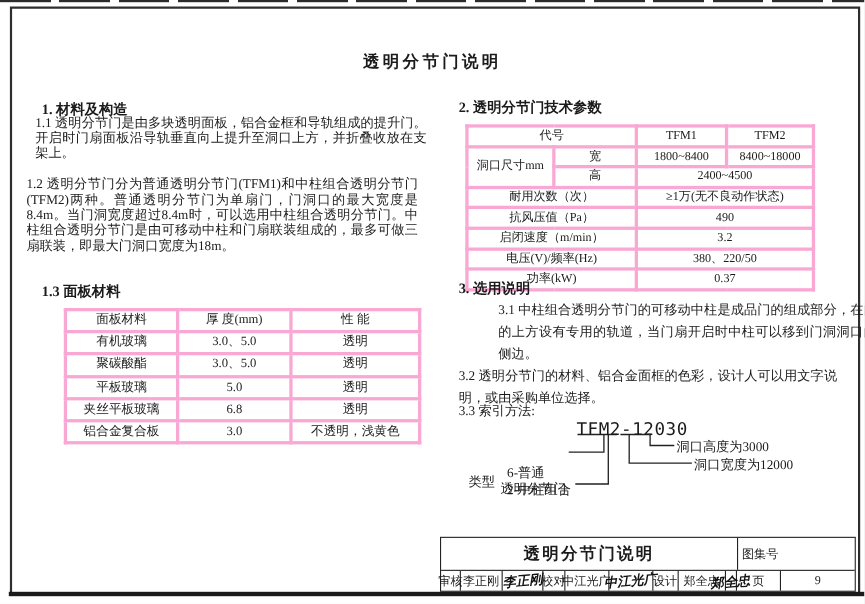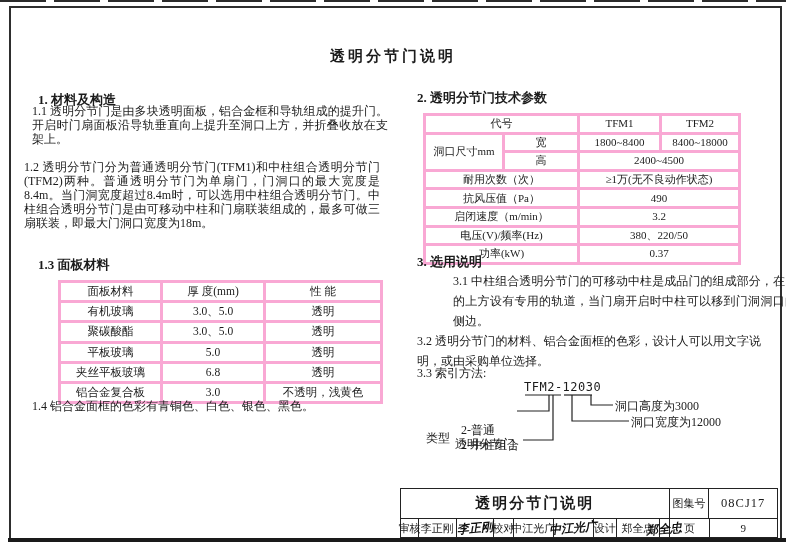--- a/index.html
+++ b/index.html
@@ -16,21 +16,21 @@
   .h-sec{font-size:13px;font-weight:bold;white-space:nowrap;}
   .para{font-size:12px;line-height:14px;text-align:justify;overflow:hidden;}
   .para-r{font-size:12px;line-height:20.2px;text-align:justify;overflow:hidden;}
   table{border-collapse:collapse;table-layout:fixed;}
   td{border:3px solid #f9a8d4;text-align:center;vertical-align:middle;padding:0;
      font-size:11.5px;line-height:13px;overflow:hidden;white-space:nowrap;}
   .panel-table td{height:17.2px;}
   .tech-table td{height:15.6px;font-size:11px;}
   .diagram-line{stroke:#222;stroke-width:1.2;fill:none;}
   .dlabel{font-size:12px;white-space:nowrap;}
-  .dcode{font-family:"DejaVu Sans Mono",monospace;font-size:12px;letter-spacing:0.5px;white-space:nowrap;}
+  .dcode{font-family:"DejaVu Sans Mono",monospace;font-size:16px;letter-spacing:0.5px;white-space:nowrap;}
   
   .tblock{left:400px;top:488px;width:378px;height:50px;border:1.5px solid #222;box-sizing:border-box;}
   .tb-row1{display:flex;height:29px;border-bottom:1px solid #222;}
   .tb-row2{display:flex;height:18px;}
   .tb-cell{box-sizing:border-box;border-right:1px solid #222;display:flex;align-items:center;
            justify-content:center;overflow:visible;position:relative;}
   .tb-cell:last-child{border-right:none;}
   .tb-title{font-size:15px;font-weight:bold;letter-spacing:2px;}
   .tb-small{font-size:11px;white-space:nowrap;}
   .tb-val{font-size:12.5px;letter-spacing:1px;}
@@ -87,21 +87,20 @@
       <td>透明</td>
     </tr>
     <tr>
       <td>铝合金复合板</td>
       <td>3.0</td>
       <td>不透明，浅黄色</td>
     </tr>
   </tbody>
     </table>
 
-  <div class="abs para" style="left:32px;top:399px;width:356px;height:19px;">1.4 铝合金面框的色彩有青铜色、白色、银色、黑色。</div>
 
   <div class="abs h-sec" style="left:417px;top:89px;">2.  透明分节门技术参数</div>
 
   <table class="abs tech-table" style="left:423px;top:113px;width:315px;">
     <colgroup>
         <col style="width:79px">
         <col style="width:75px">
         <col style="width:82px">
         <col style="width:79px">
       </colgroup>
@@ -153,30 +152,29 @@
     <path class="diagram-line" d="M85,17 H121"></path>
     <path class="diagram-line" d="M124,17 H152"></path>
     <path class="diagram-line" d="M109,17 V33 H77"></path>
     <path class="diagram-line" d="M113,17 V62 H83"></path>
     <path class="diagram-line" d="M132,17 V43 H189"></path>
     <path class="diagram-line" d="M151,17 V27 H173"></path>
   </svg>
   <div class="abs dcode" style="left:524px;top:380px;">TFM2-12030</div>
   <div class="abs dlabel" style="left:455px;top:404px;margin-top:32px;">透明分节门</div>
   <div class="abs dlabel" style="left:426px;top:430px;">类型</div>
-  <div class="abs dlabel" style="left:461px;top:422px;">2-普通</div>
+  <div class="abs dlabel" style="left:461px;top:422px;">6-普通</div>
   <div class="abs dlabel" style="left:461px;top:437px;">2-中柱组合</div>
   <div class="abs dlabel" style="left:615px;top:398px;">洞口高度为3000</div>
   <div class="abs dlabel" style="left:631px;top:414px;">洞口宽度为12000</div>
 
   <div class="abs tblock">
     <div class="tb-row1">
       <div class="tb-cell tb-title" style="width:270px;">透明分节门说明</div>
       <div class="tb-cell tb-small" style="width:40px;">图集号</div>
-      <div class="tb-cell tb-val" style="width:68px;">08CJ17</div>
     </div>
     <div class="tb-row2">
       <div class="tb-cell tb-small" style="width:18px;">审核</div>
       <div class="tb-cell tb-small" style="width:38px;">李正刚</div>
       <div class="tb-cell" style="width:37px;">
           <span class="sig">李正刚</span>
         </div>
       <div class="tb-cell tb-small" style="width:20px;">校对</div>
       <div class="tb-cell tb-small" style="width:40px;">中江光广</div>
       <div class="tb-cell" style="width:40px;">

